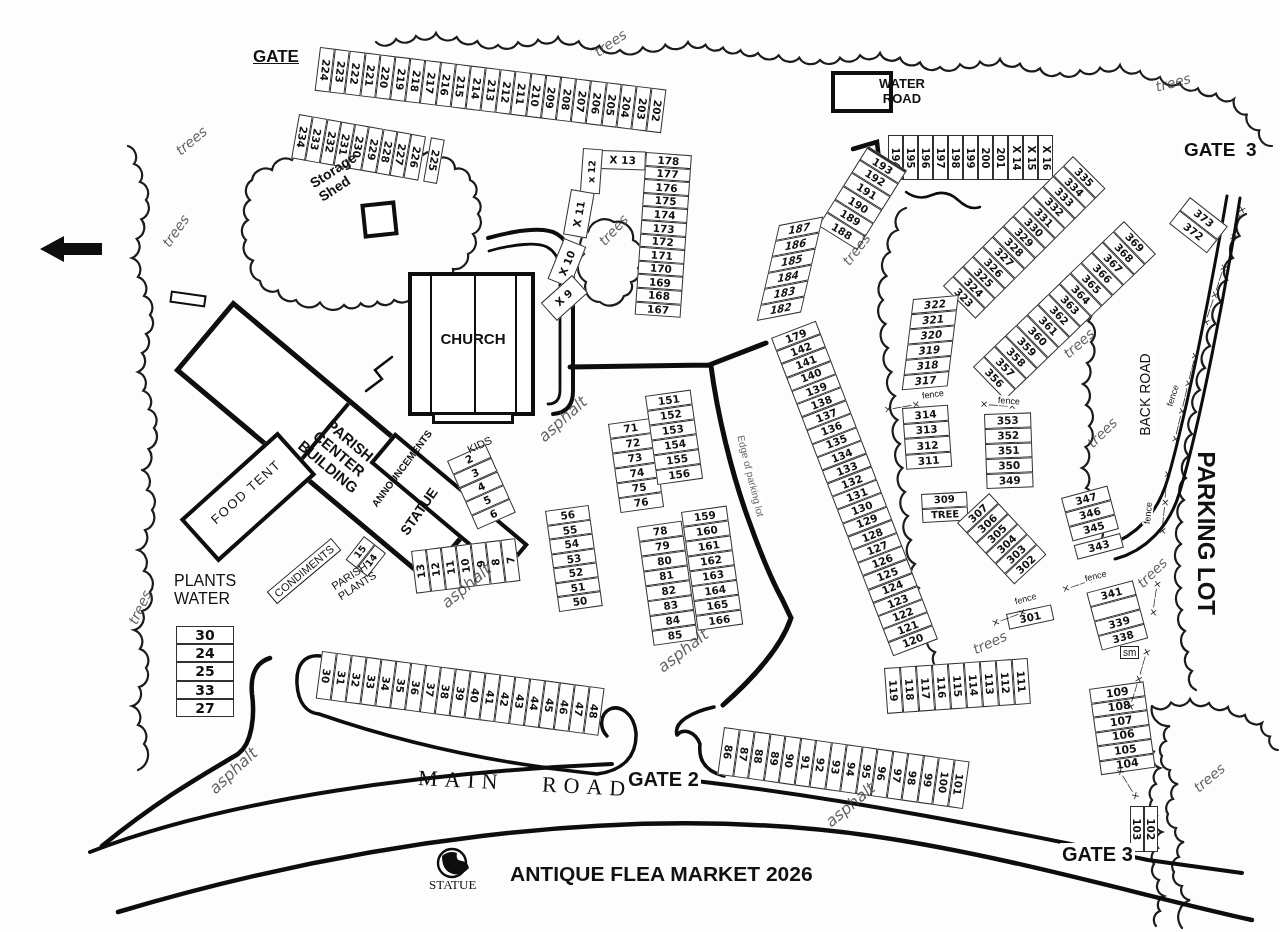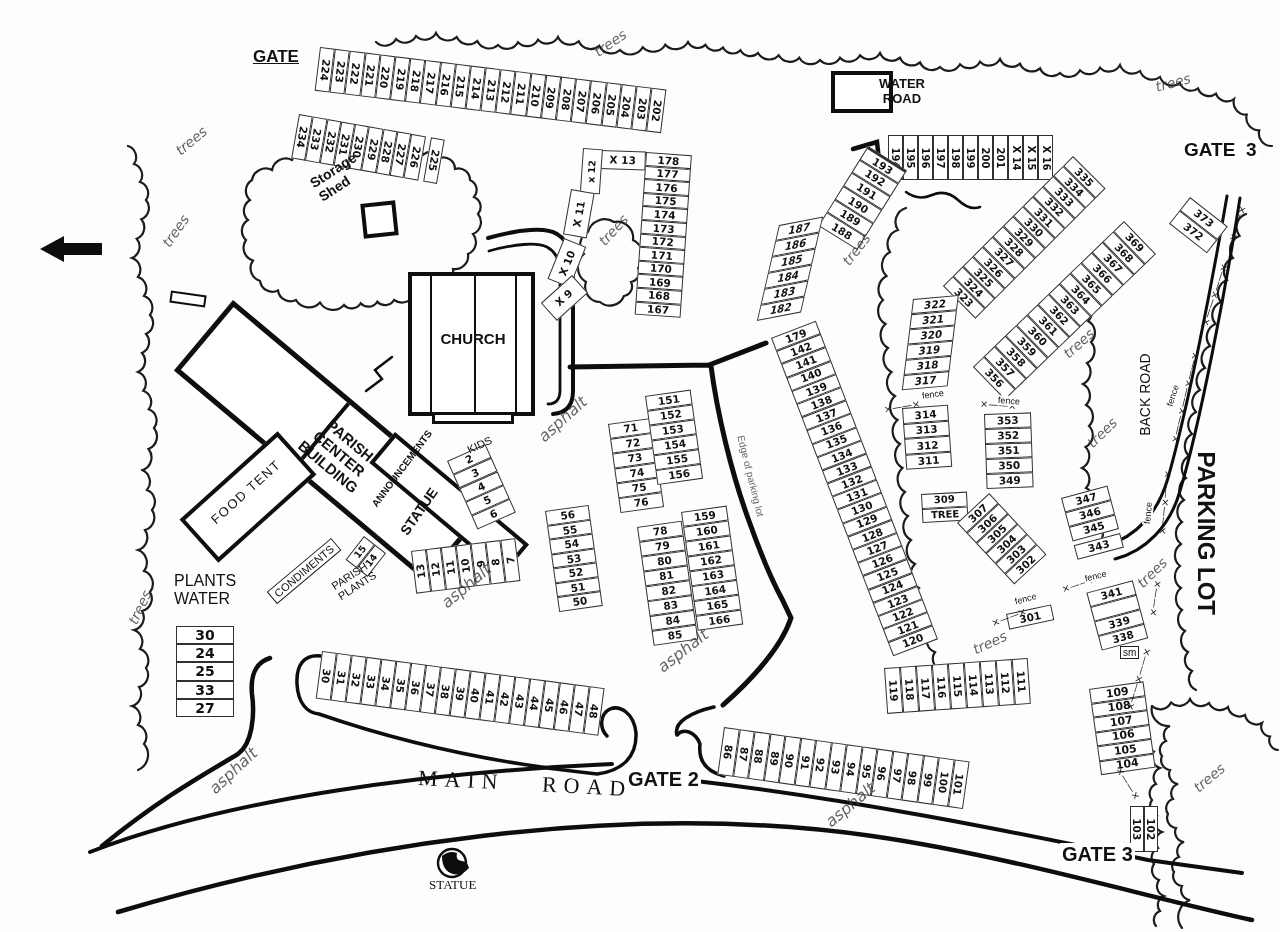--- a/index.html
+++ b/index.html
@@ -954,20 +954,21 @@
     </div>
     <div class="bld" style="left: 395px; top: 432px; width: 175px; height: 40px; border-width: 4px; transform: rotate(40deg); transform-origin: 0px 0px;"></div>
     <div class="bld" style="left: 182px; top: 468px; width: 132px; height: 58px; border-width: 4px; transform: rotate(-42deg); transform-origin: center center;"></div>
     <div class="bld" style="left: 831px; top: 71px; width: 62px; height: 42px; border-width: 4px; transform-origin: center center;"></div>
     <div class="bld" style="left: 362px; top: 202px; width: 35px; height: 35px; border-width: 4px; transform: rotate(-6deg); transform-origin: center center;"></div>
     <div class="bld" style="left: 170px; top: 293px; width: 36px; height: 12px; border-width: 2.5px; transform: rotate(8deg); transform-origin: center center;"></div>
     <div class="lbl bold underline" style="left: 253px; top: 47px; font-size: 17px;"><div>GATE</div></div>
     <div class="lbl bold bgw" style="left: 1182px; top: 139px; font-size: 19px;"><div>GATE  3</div></div>
     <div class="lbl bold bgw" style="left: 626px; top: 768px; font-size: 20px;"><div>GATE 2</div></div>
     <div class="lbl bold bgw" style="left: 1060px; top: 843px; font-size: 20px;"><div>GATE 3</div></div>
+    <div class="lbl bold" style="left: 510px; top: 862px; font-size: 21px;"><div>ANTIQUE FLEA MARKET 2026</div></div>
     <div class="lbl serif" style="left: 429px; top: 878px; font-size: 13px;"><div>STATUE</div></div>
     <div class="lbl serif ls" style="left: 418px; top: 766px; font-size: 22px; transform: rotate(3deg);"><div>MAIN   ROAD</div></div>
     <div class="lbl bold" style="left: 1206px; top: 438px; font-size: 24px; transform: rotate(90deg);"><div>PARKING LOT</div></div>
     <div class="lbl bgw" style="left: 1146px; top: 430px; font-size: 14px; transform: rotate(-90deg);"><div>BACK ROAD</div></div>
     <div class="lbl muted bgw" style="left: 740px; top: 428px; font-size: 10px; transform: rotate(76deg);"><div>Edge of parking lot</div></div>
     <div class="lbl " style="left: 174px; top: 572px; font-size: 16px;"><div>PLANTS</div><div>WATER</div></div>
     <div class="lbl " style="left: 468px; top: 444px; font-size: 11px; transform: rotate(-25deg);"><div>KIDS</div></div>
     <div class="lbl " style="left: 336px; top: 580px; font-size: 11px; transform: rotate(-33deg);"><div>PARISH</div><div>PLANTS</div></div>
     <div class="lbl bold" style="left: 374px; top: 500px; font-size: 10px; transform: rotate(-53deg);"><div>ANNOUNCEMENTS</div></div>
     <div class="lbl bold" style="left: 316px; top: 176px; font-size: 14px; transform: rotate(-33deg);"><div>Storage</div><div>Shed</div></div>

